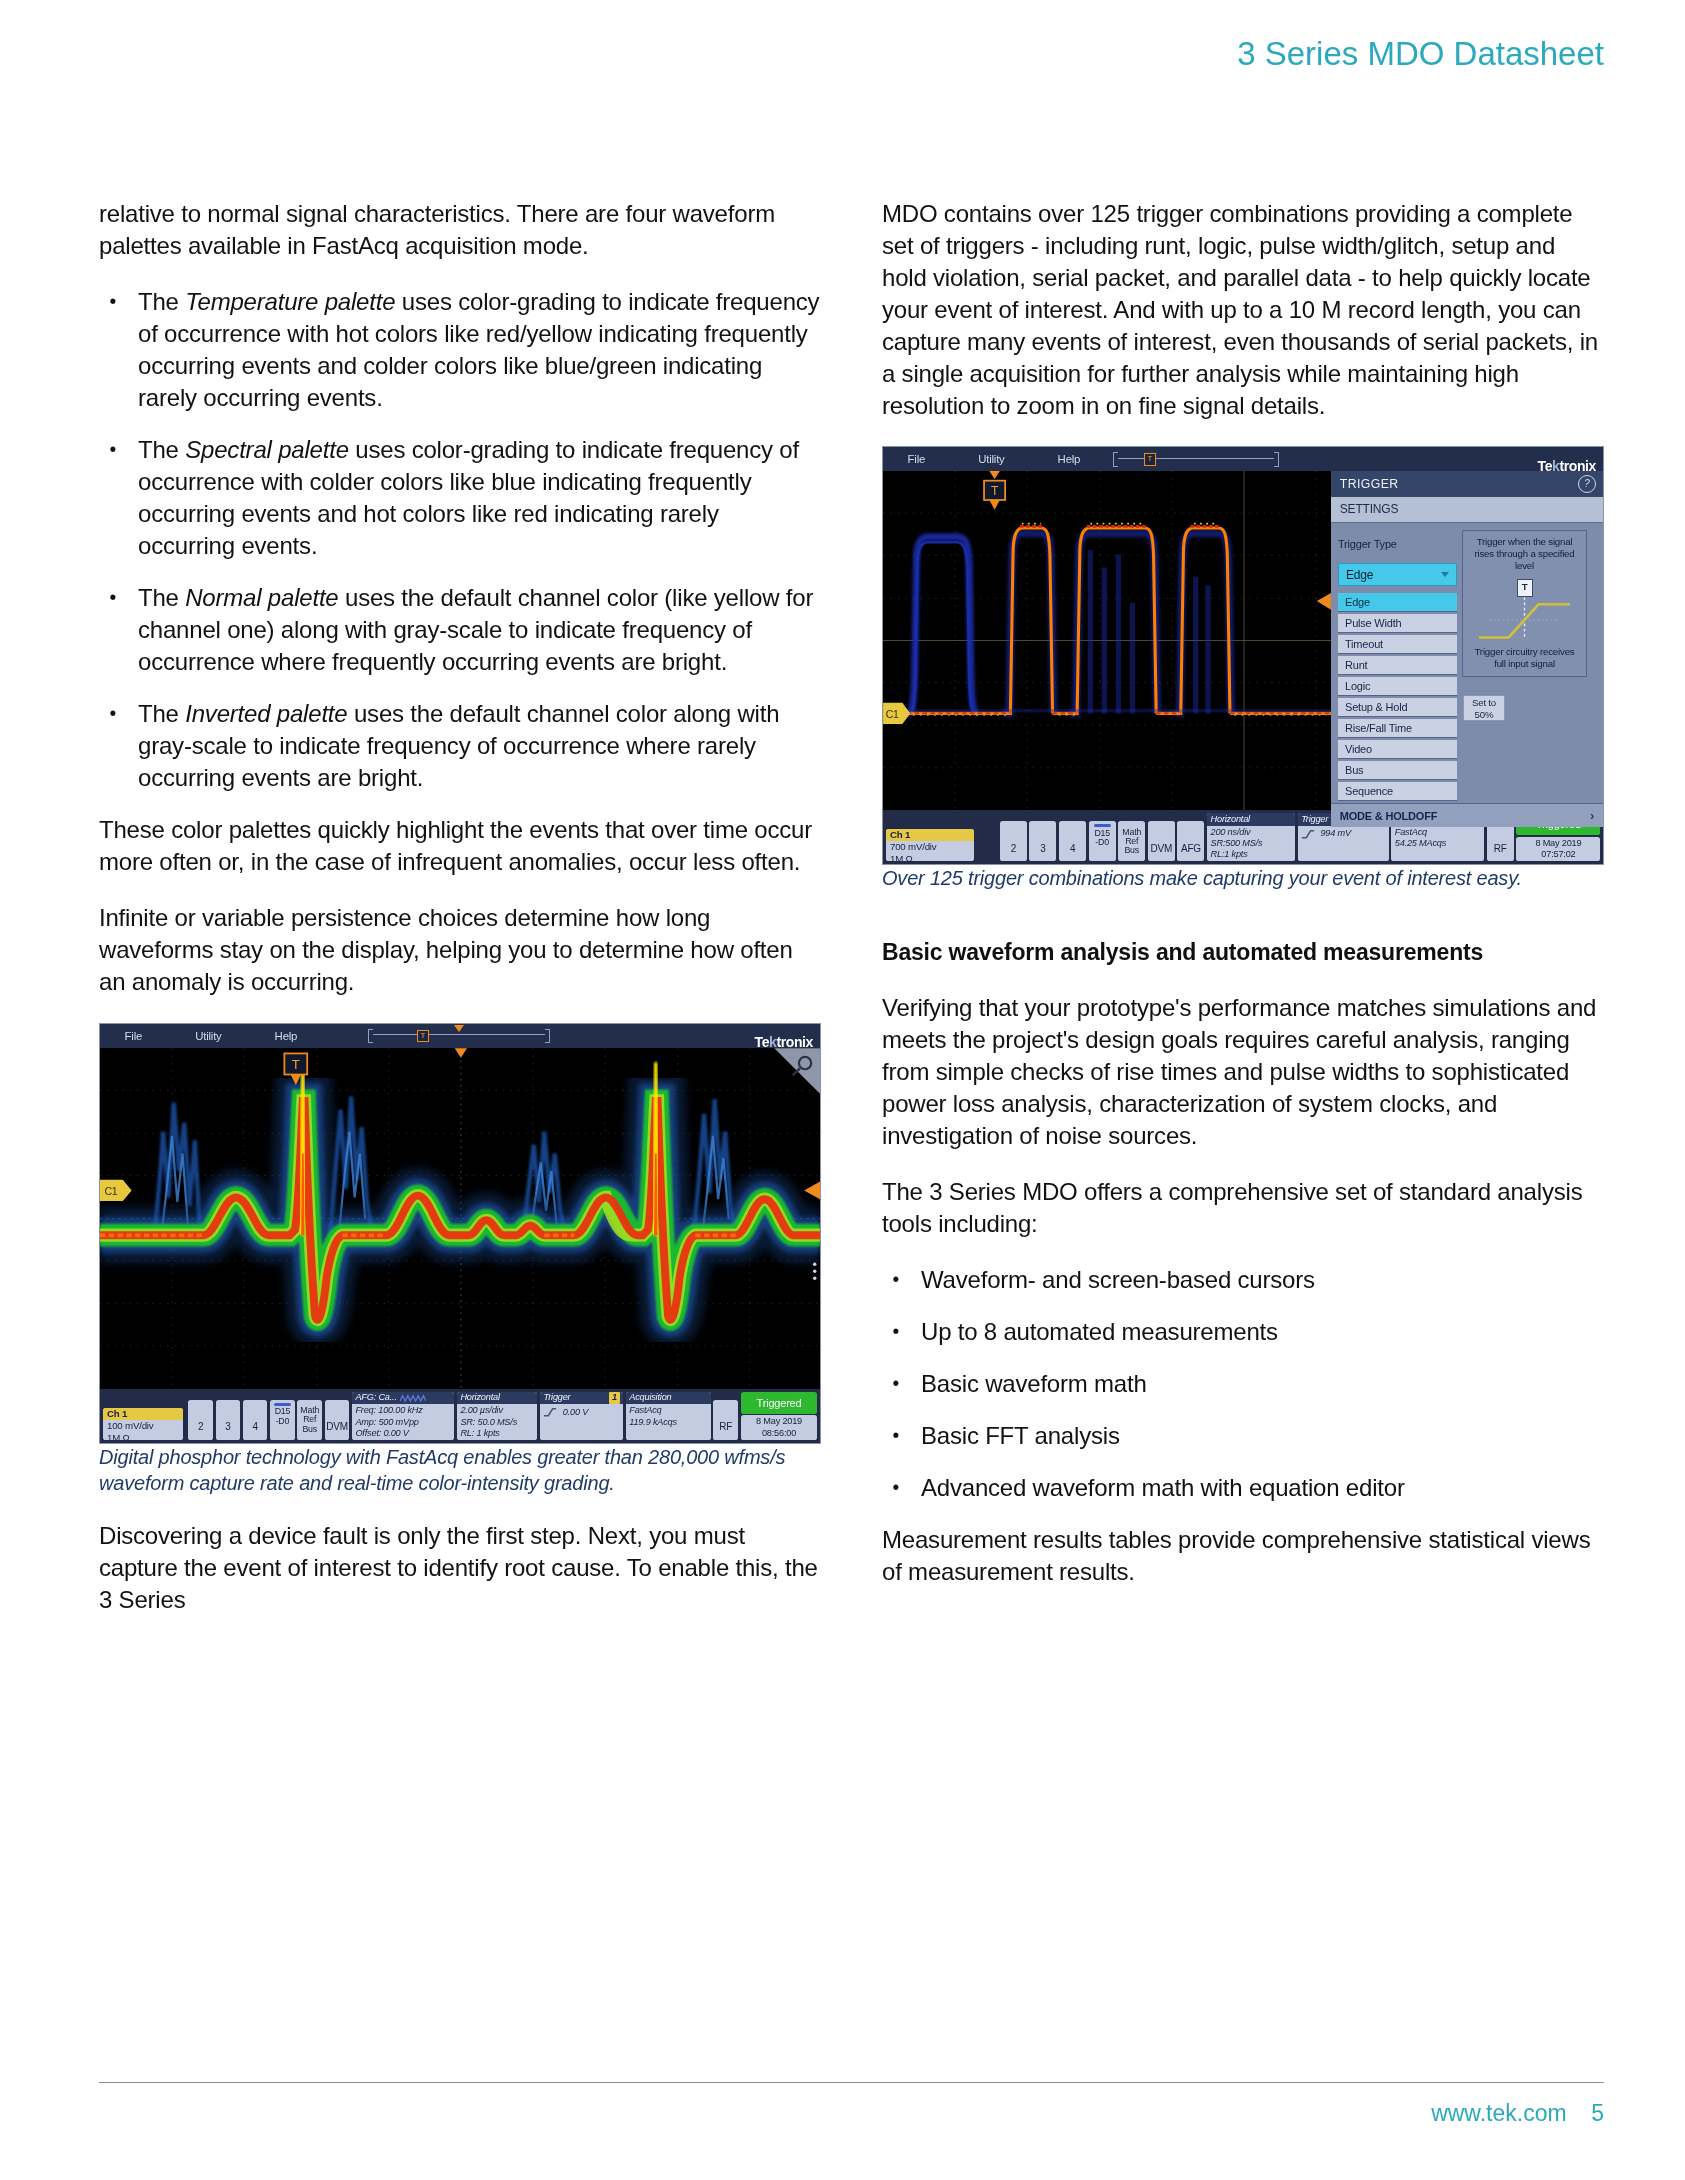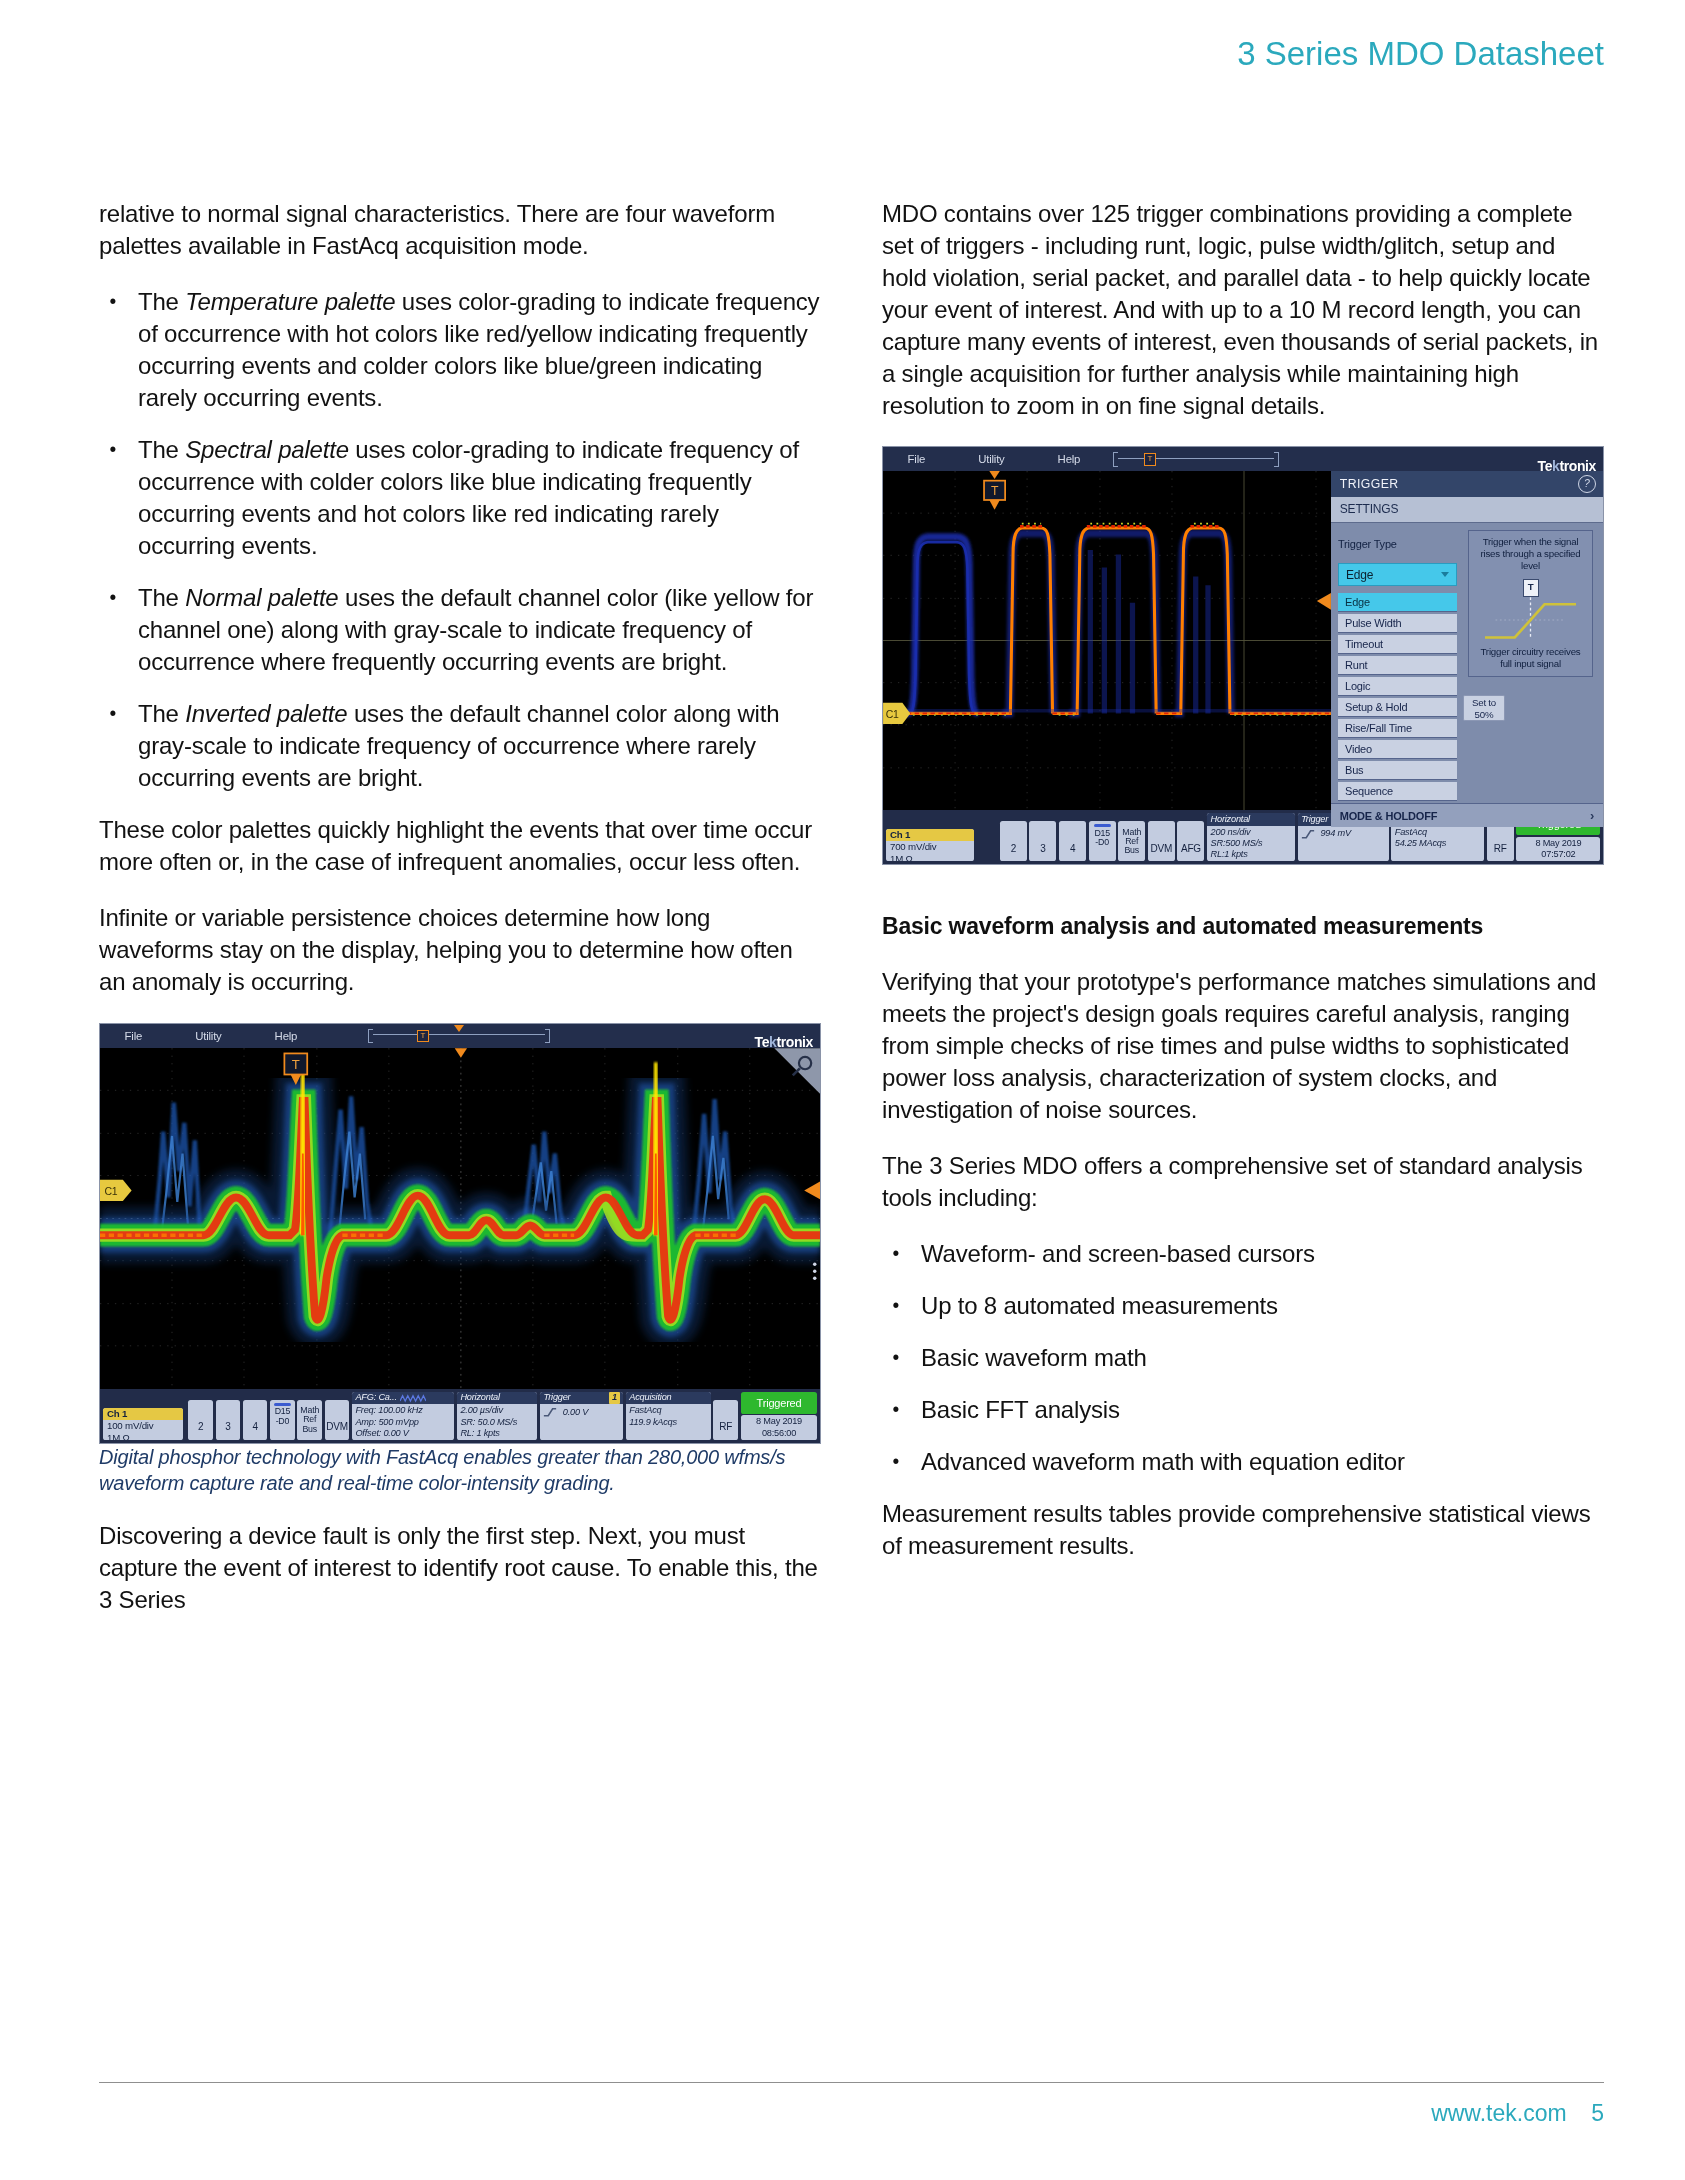--- a/index.html
+++ b/index.html
@@ -61,21 +61,21 @@
   .tp-title{height:26px;background:#334569;color:#f0f3fa;font-size:12.3px;letter-spacing:0.4px;display:flex;align-items:center;padding:0 8.8px;position:relative;}
   .tp-help{position:absolute;right:7px;top:4.4px;width:16px;height:16px;border:1.3px solid #cfd6e6;border-radius:50%;color:#cfd6e6;font-size:10.5px;font-style:italic;text-align:center;line-height:15px;}
   .tp-tab{height:24.6px;background:#b6c0d4;color:#1c2b4e;font-size:12px;display:flex;align-items:center;padding:0 8.8px;border-bottom:0.9px solid #5d6b8d;}
   .tp-body{flex:1;position:relative;padding:3.5px 0 0 7px;}
   .tp-label{font-size:11px;color:#122142;margin:1.8px 0 3.5px 0;}
   .tp-select{width:119px;height:23px;background:#45c8ea;border:0.9px solid #2a9cc0;color:#0b2230;font-size:12px;display:flex;align-items:center;padding:0 7px;box-sizing:border-box;justify-content:space-between;}
   .tp-select .dd{width:0;height:0;border-left:4.4px solid transparent;border-right:4.4px solid transparent;border-top:5.3px solid #1b7c9c;}
   .tp-list{margin-top:7px;width:119px;}
   .tp-item{width:119px;height:18.4px;background:#c9d1e2;color:#16244a;font-size:11px;display:flex;align-items:center;padding:0 7px;box-sizing:border-box;margin-bottom:2.6px;border-bottom:0.9px solid #55648c;}
   .tp-item.selected{background:#45c8ea;color:#083042;}
-  .tp-info{position:absolute;left:137px;top:7px;width:125px;height:147px;border:0.9px solid #55648c;background:#8290b0;color:#101f3e;font-size:9.7px;line-height:12px;text-align:center;padding:5.3px 5.3px;box-sizing:border-box;}
+  .tp-info{position:absolute;left:131px;top:7px;width:125px;height:147px;border:0.9px solid #55648c;background:#8290b0;color:#101f3e;font-size:9.7px;line-height:12px;text-align:center;padding:5.3px 5.3px;box-sizing:border-box;}
   .tp-setto{position:absolute;left:132px;top:172px;width:42px;height:26px;background:#c9d1e2;color:#16244a;font-size:9.7px;line-height:11.4px;text-align:center;padding-top:1.8px;box-sizing:border-box;border:0.9px solid #8b97b4;border-radius:1.8px;}
   .tp-footer{height:23px;background:#93a0bd;color:#16244a;font-size:11px;font-weight:bold;display:flex;align-items:center;padding:0 8.8px;border-top:0.9px solid #55648c;}
   .tp-footer .chev{margin-left:auto;color:#2b3a5e;font-size:13px;}
   .tflag-mini{display:inline-block;width:14px;height:16px;border:1.3px solid #3a4a6e;background:#eef1f8;color:#1c2b4e;font-size:9.7px;line-height:14px;text-align:center;font-weight:bold;}
 </style>
 </head>
 <body>
 
 <div class="header-title">3 Series MDO Datasheet</div>
 
@@ -503,20 +503,21 @@
             <span class="dash" style="background:#d06a28;"></span>
             <span class="lbl">RF</span>
           </div>
         <div class="sb-right">
           <div class="triggered">Triggered</div>
           <div class="datetime"><span>8 May 2019</span><br><span>07:57:02</span></div>
         </div>
       </div>
     </div>
 
+    <p class="caption">Over 125 trigger combinations make capturing your event of interest easy.</p>
 
     <h3 style="font-size:23px;">Basic waveform analysis and automated measurements</h3>
     <p>Verifying that your prototype's performance matches simulations and meets the project's design goals requires careful analysis, ranging from simple checks of rise times and pulse widths to sophisticated power loss analysis, characterization of system clocks, and investigation of noise sources.</p>
     <p>The 3 Series MDO offers a comprehensive set of standard analysis tools including:</p>
 
     <div class="bullets">
       <div class="bullet">
           <span class="dot">•</span>
           <span class="btxt">Waveform- and screen-based cursors</span>
         </div>

